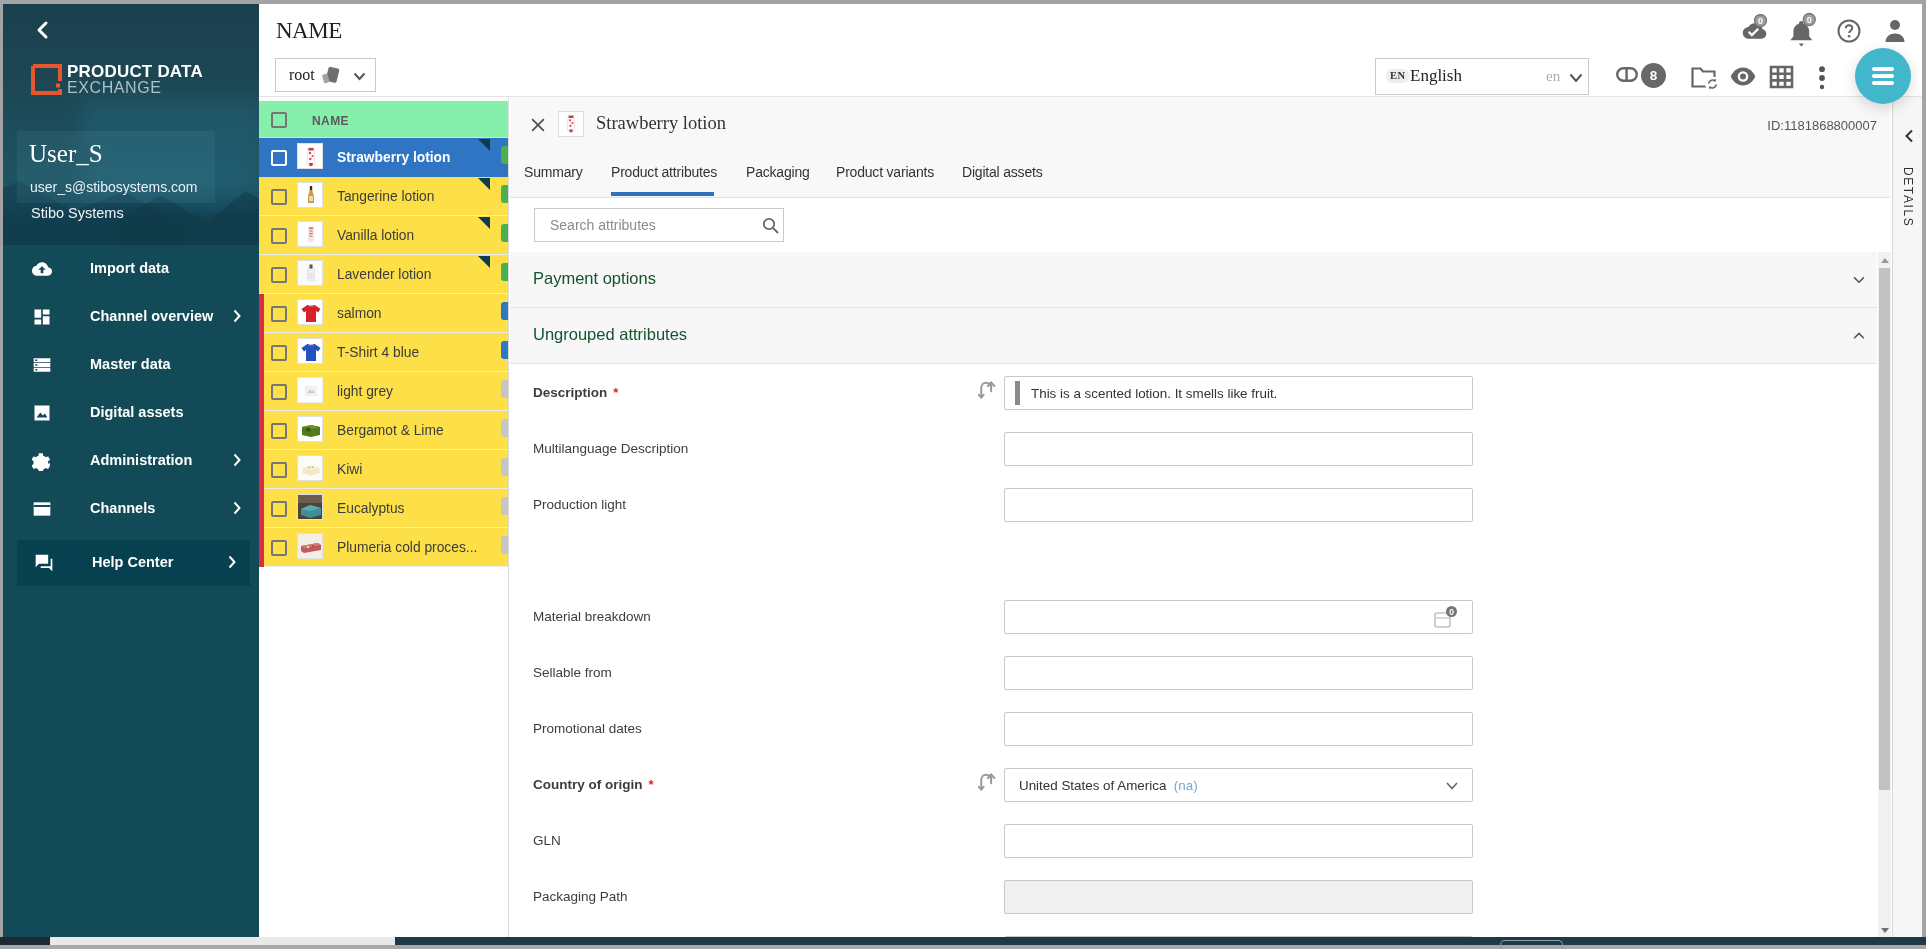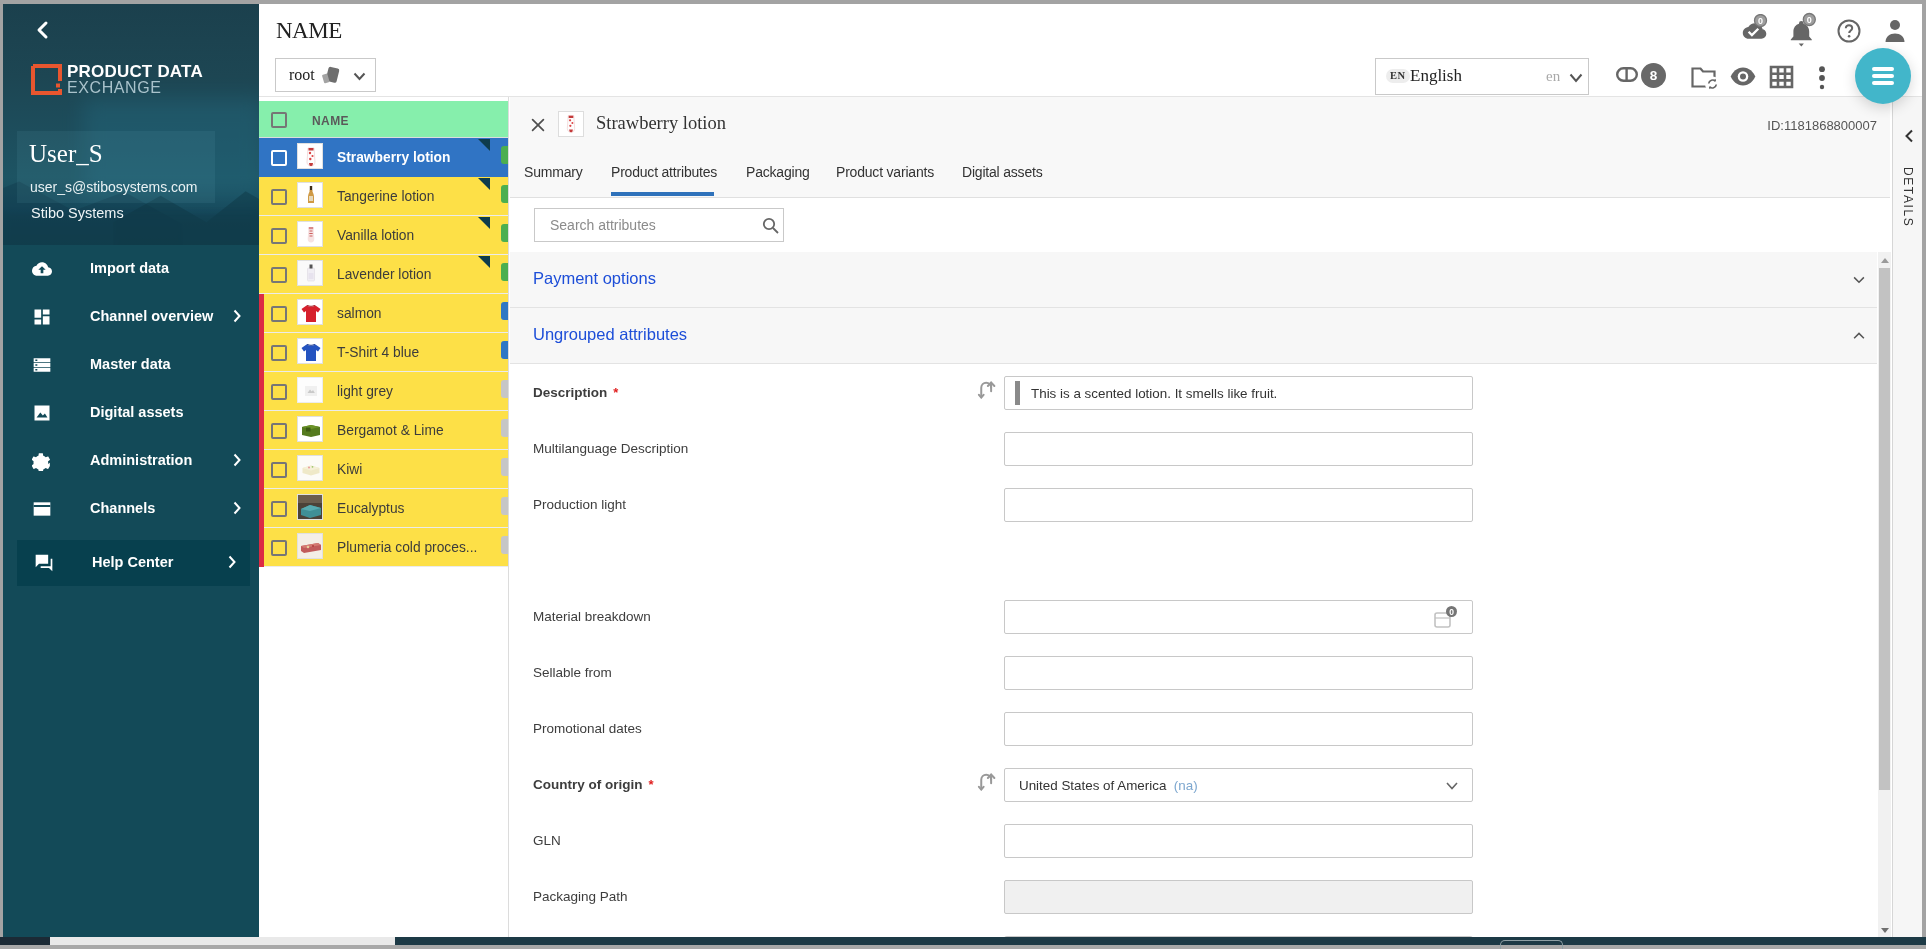--- a/index.html
+++ b/index.html
@@ -76,21 +76,21 @@
 #det-head { position:absolute; left:0; top:0; width:1380px; height:101px; background:#f8f8f8; border-bottom:1px solid #e0e0e0; }
 #det-x { position:absolute; left:19px; top:19px; width:18px; height:18px; }
 #det-thumb { position:absolute; left:48px; top:14px; width:26px; height:26px; border:1px solid #ddd; background:#fff; }
 #det-title { position:absolute; left:86px; top:16px; font-family:"Liberation Serif",serif; font-size:18.5px; color:#333; }
 #det-id { position:absolute; right:13px; top:21px; font-size:13px; color:#555; }
 .tab { position:absolute; top:67px; font-size:14px; letter-spacing:-0.2px; color:#333; }
 #tab-underline { position:absolute; left:101px; top:95px; z-index:5; width:103px; height:4px; background:#2f72bb; }
 #det-search { position:absolute; left:24px; top:111px; width:250px; height:34px; border:1px solid #c9c9c9; background:#fff; }
 #det-search .ph { position:absolute; left:15px; top:8px; font-size:14px; color:#8b8b8b; }
 .secbar { position:absolute; left:0; width:1367px; background:#f7f7f7; border-bottom:1px solid #e3e3e3; }
-.secbar .t { position:absolute; left:23px; font-size:16.5px; color:#1d4ed8; }
+.secbar .t { position:absolute; left:23px; font-size:16.5px; color:#14532d; }
 #sec1 { top:155px; height:56px; }
 #sec2 { top:211px; height:56px; }
 .frow { position:absolute; left:0; width:1367px; height:56px; }
 .frow .flabel { position:absolute; left:23px; top:20px; font-size:13.5px; color:#3d3d3d; }
 .frow .flabel.bold { font-weight:bold; }
 .red-star { color:#e02020; margin-left:6px; font-size:13px; }
 .finput { position:absolute; left:494px; top:11px; width:469px; height:34px; border:1px solid #c8c8c8; border-radius:2px; background:#fff; }
 .finput.disabled { background:#f0f0f0; }
 .finput .val { position:absolute; left:26px; top:9px; font-size:13.4px; color:#333; }
 .finput .chgbar { position:absolute; left:10px; top:4px; width:5px; height:24px; background:#8a8a8a; }

